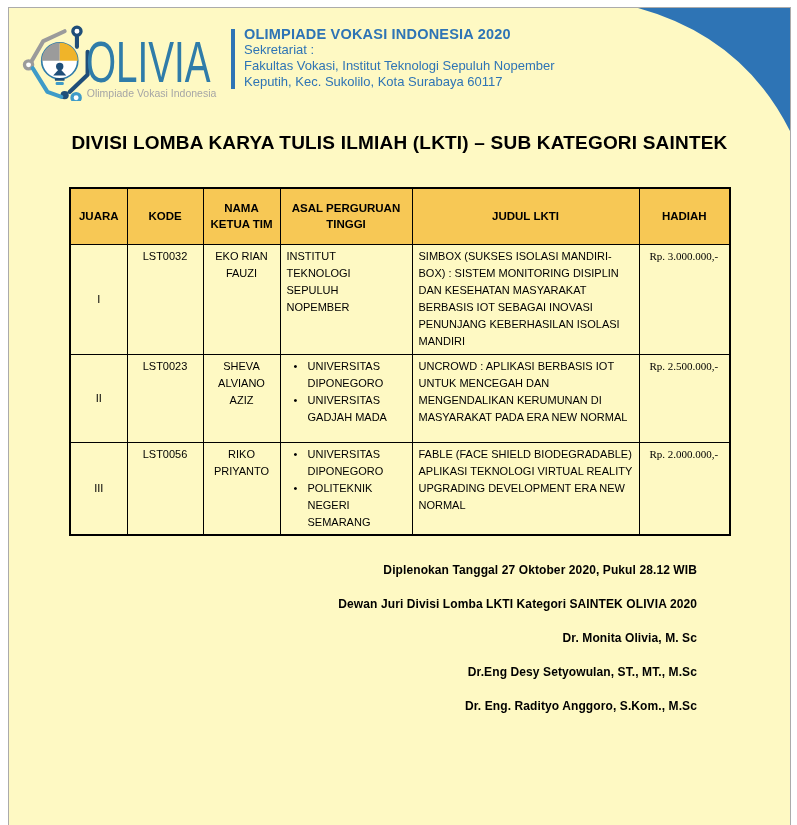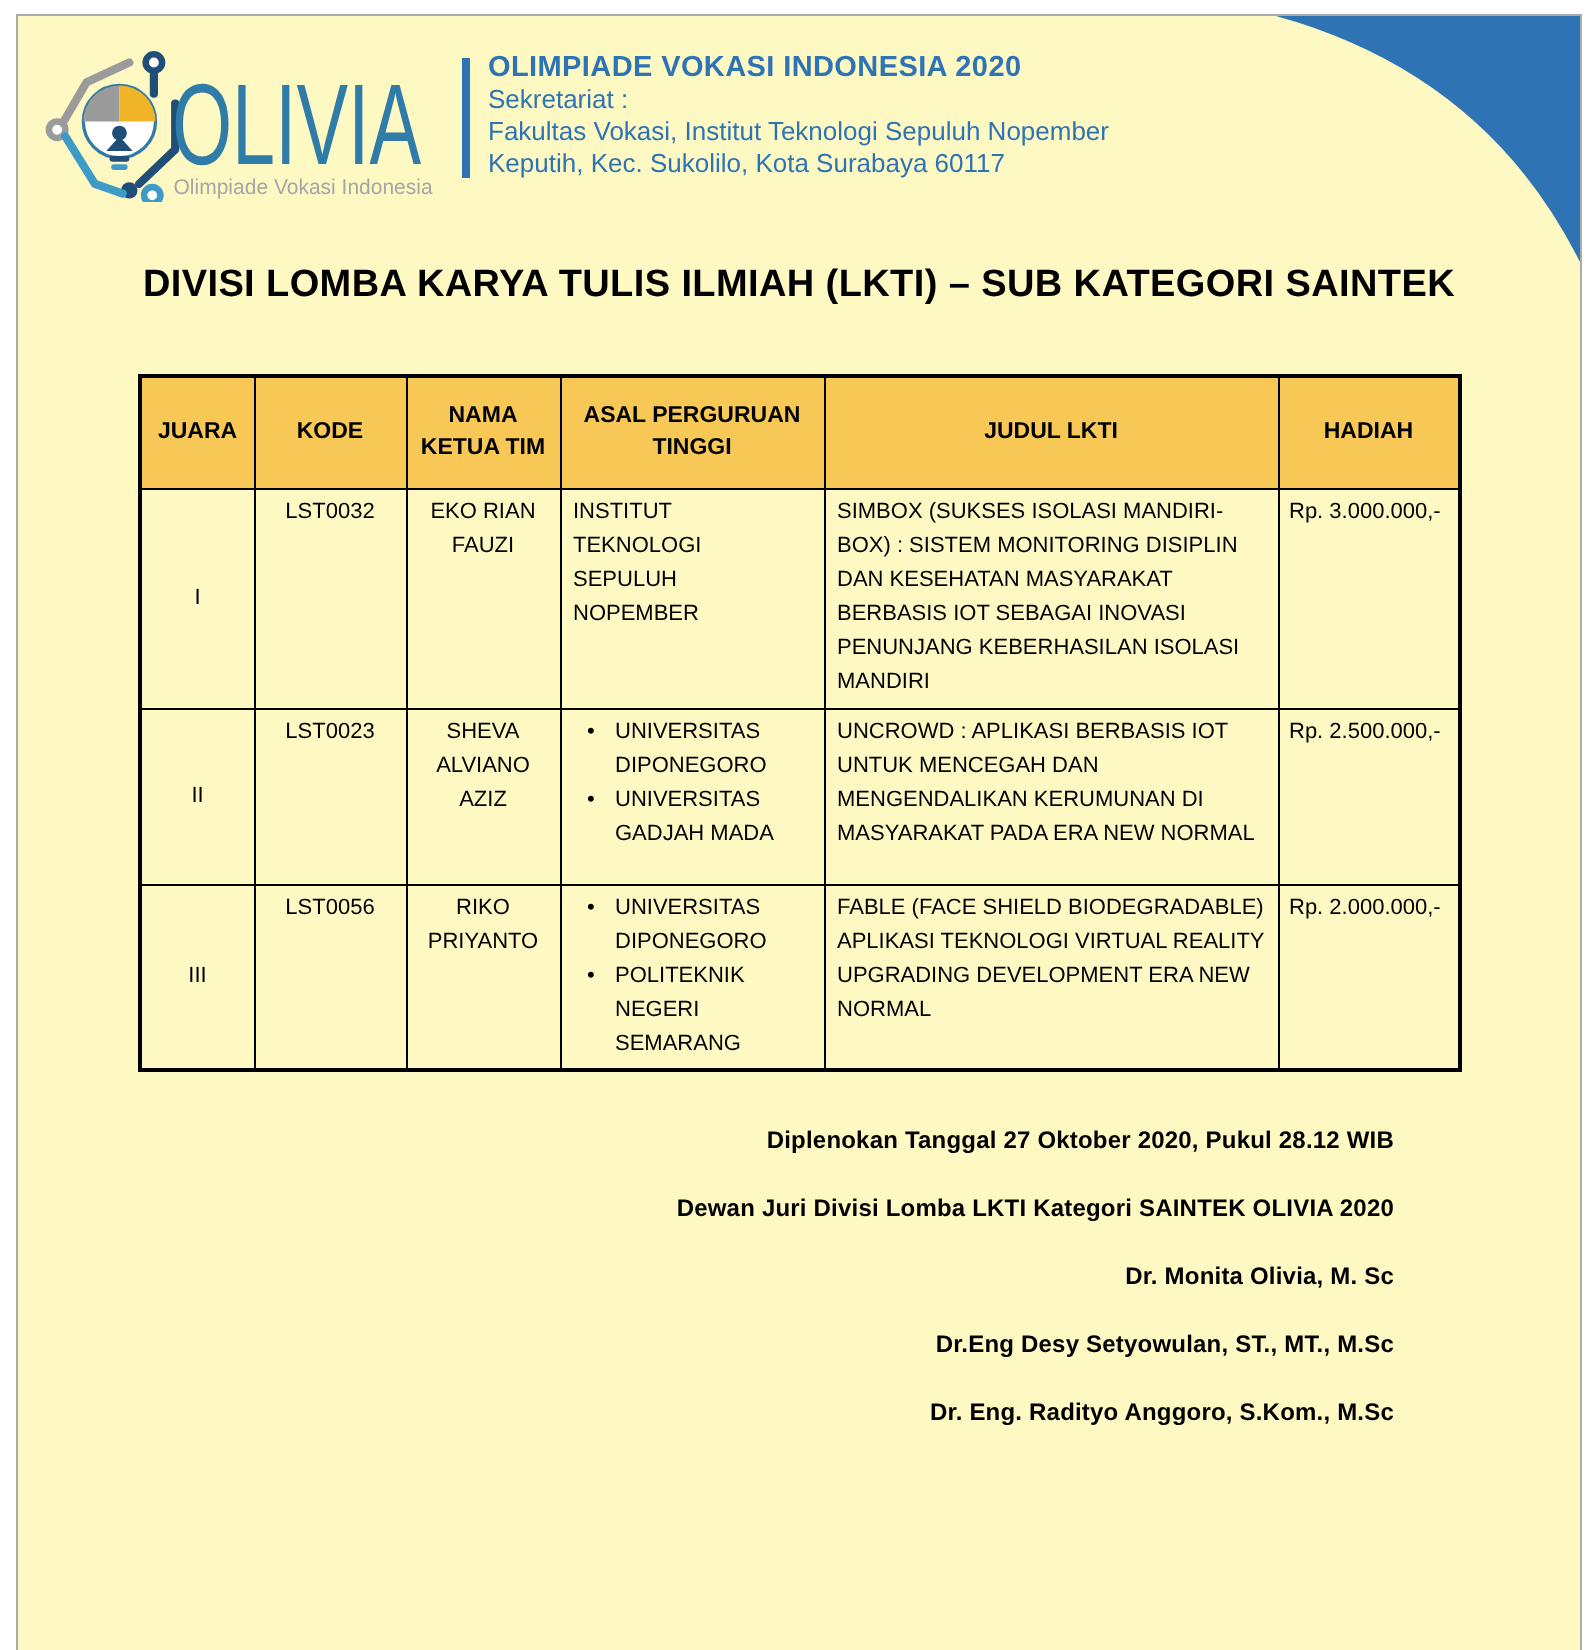--- a/index.html
+++ b/index.html
@@ -45,21 +45,21 @@
   td.juara { text-align:center; vertical-align:middle; }
   td.kode  { text-align:center; }
   td.nama  { text-align:center; }
   td.asal-center { }
   .inst-single { display:inline-block; max-width:82px; }
   td.asal-list { text-align:left; }
   ul.inst-list { list-style:none; }
   ul.inst-list li { position:relative; padding-left:21px; }
   ul.inst-list li::before { content:"\2022"; position:absolute; left:7px; top:0; }
   td.judul { text-align:left; }
-  td.hadiah { text-align:left; white-space:nowrap; padding-left:5px; }
+  td.hadiah { text-align:center; white-space:nowrap; padding-left:5px;font-family:Liberation Serif, serif; }
 
   
   .footer-block { margin-top:27px; text-align:right; padding-right:93px; }
   .footer-block p { font-size:12px; font-weight:bold; line-height:14px; margin-bottom:20px; letter-spacing:.1px; }
 </style>
 </head>
 <body>
 
 <div class="sheet">
 

